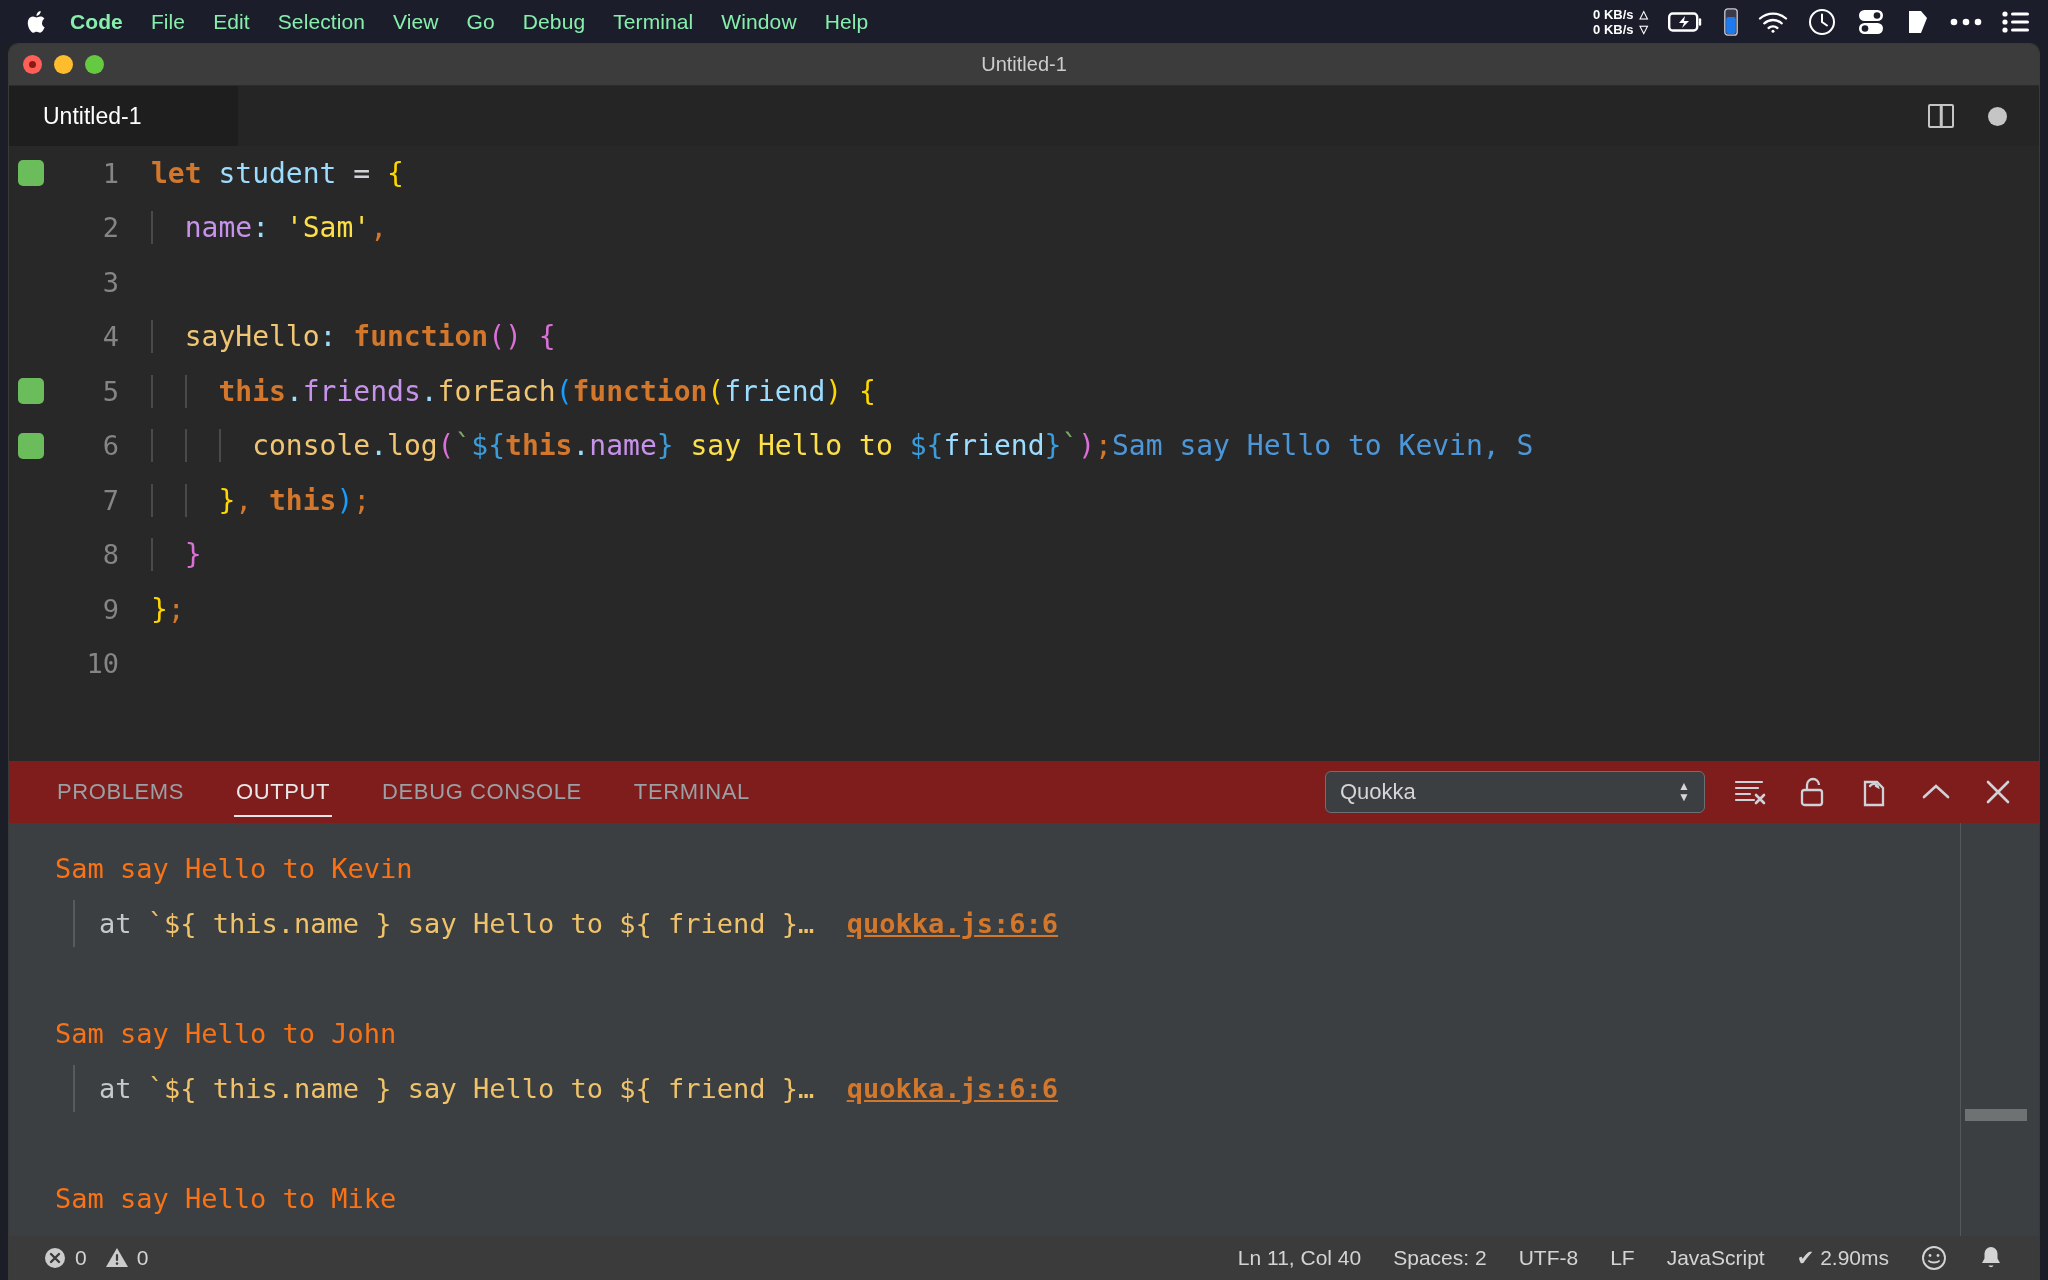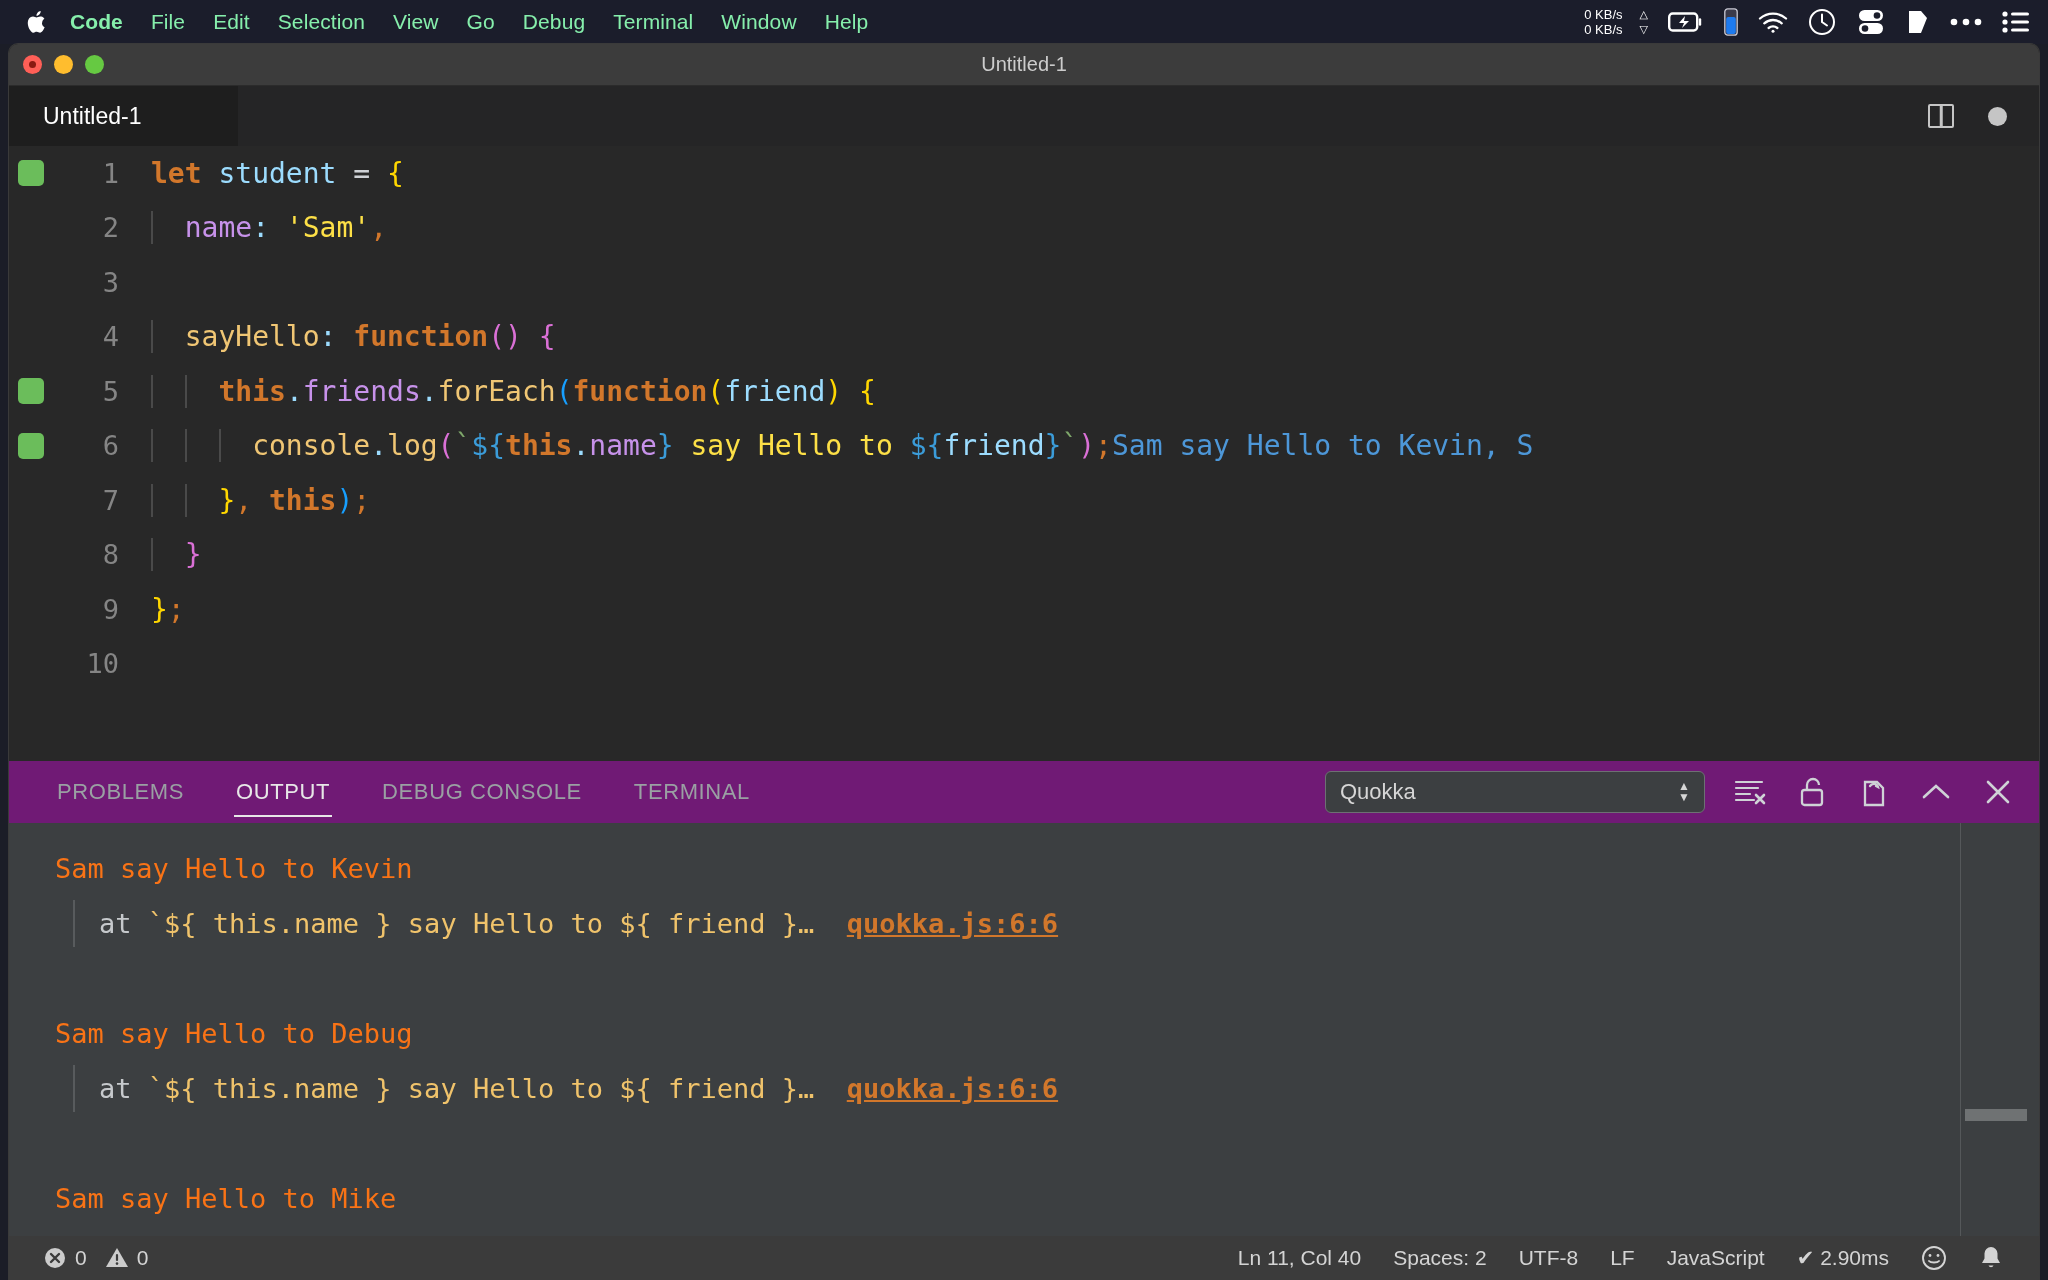--- a/index.html
+++ b/index.html
@@ -17,21 +17,21 @@
     background:#1b1d2b; display:flex; align-items:center;
     padding:0 14px 0 26px; color:#ffffff;
   }
   .apple-logo { width:22px; height:26px; margin-right:22px; flex:0 0 auto; }
   .menu-item {
     font-size:21px; color:#86efac; margin-right:28px; white-space:nowrap;
     letter-spacing:.1px;
   }
   .menu-item.bold { font-weight:bold; }
   .macbar-right { margin-left:auto; display:flex; align-items:center; gap:20px; padding-right:4px;}
-  .netspeed { display:flex; align-items:flex-start; gap:17px; }
+  .netspeed { display:flex; align-items:flex-start; gap:6px;font-weight:bold; }
   .netspeed .kbs { font-size:13px; line-height:15px; text-align:right; }
   .netspeed .arrows { font-size:11px; line-height:15px; display:flex; flex-direction:column; }
   .sysicon { display:flex; align-items:center; justify-content:center; }
 
   
   .vscode {
     position:absolute; left:9px; top:44px; width:2030px; height:1236px;
     border-radius:9px 9px 0 0; overflow:hidden;
     background:#1e1e1e; display:flex; flex-direction:column;
     box-shadow:0 0 0 1px #3a3a3a;
@@ -116,21 +116,21 @@
   .tick   { color:#7fa86b; }
   .tmpl   { color:#3b9cd9; }
 
   
   .quokka-inline { color:#4d97d8; }
 
   
   .panel { background:#3c3f41; flex:1 1 auto; display:flex; flex-direction:column; min-height:0; }
   .panel-header {
     height:62px; flex:0 0 auto; display:flex; align-items:center;
-    background:#701a75; padding:0 24px 0 46px;
+    background:#7f1d1d; padding:0 24px 0 46px;
   }
   .ptab {
     font-size:22px; color:#9aa0a3; margin-right:48px; letter-spacing:.6px;
     padding:6px 2px; position:relative; white-space:nowrap;
   }
   .ptab.active { color:#e7e7e7; }
   .ptab.active::after{
     content:""; position:absolute; left:0; right:0; bottom:-6px; height:2px; background:#e7e7e7;
   }
   .panel-actions { margin-left:auto; display:flex; align-items:center; gap:28px; }
@@ -396,21 +396,21 @@
               <path d="M4 4l20 20M24 4L4 24"></path>
             </svg>
           </div>
         </div>
       </div>
 
       <div class="panel-body">
         <div class="out-msg">Sam say Hello to Kevin</div>
         <div class="out-stack"><span class="at">at </span><span>`${ this.name } say Hello to ${ friend }…  </span><span class="out-link">quokka.js:6:6</span></div>
         <div class="out-gap"></div>
-        <div class="out-msg">Sam say Hello to Debug</div>
+        <div class="out-msg">Sam say Hello to John</div>
         <div class="out-stack"><span class="at">at </span><span>`${ this.name } say Hello to ${ friend }…  </span><span class="out-link">quokka.js:6:6</span></div>
         <div class="out-gap"></div>
         <div class="out-msg">Sam say Hello to Mike</div>
 
         <div class="panel-vrule"></div>
         <div class="panel-scroll" style="top:286px"></div>
       </div>
     </div>
 
     <div class="statusbar">

